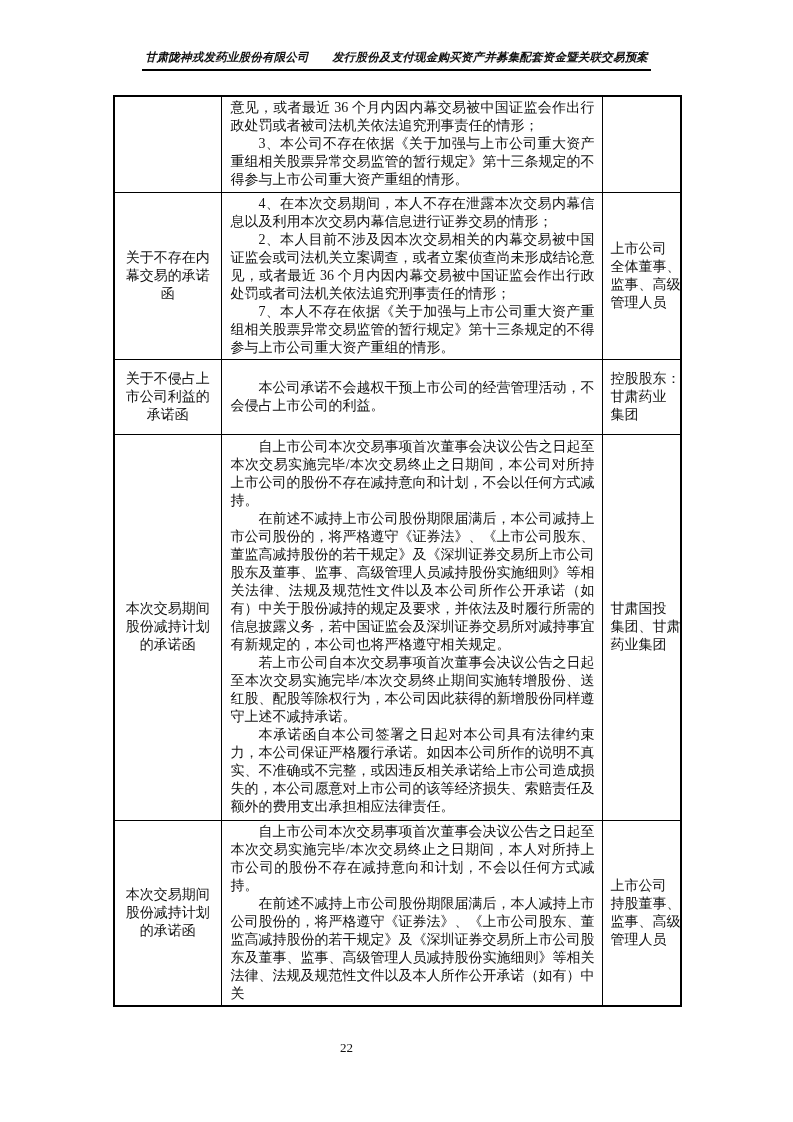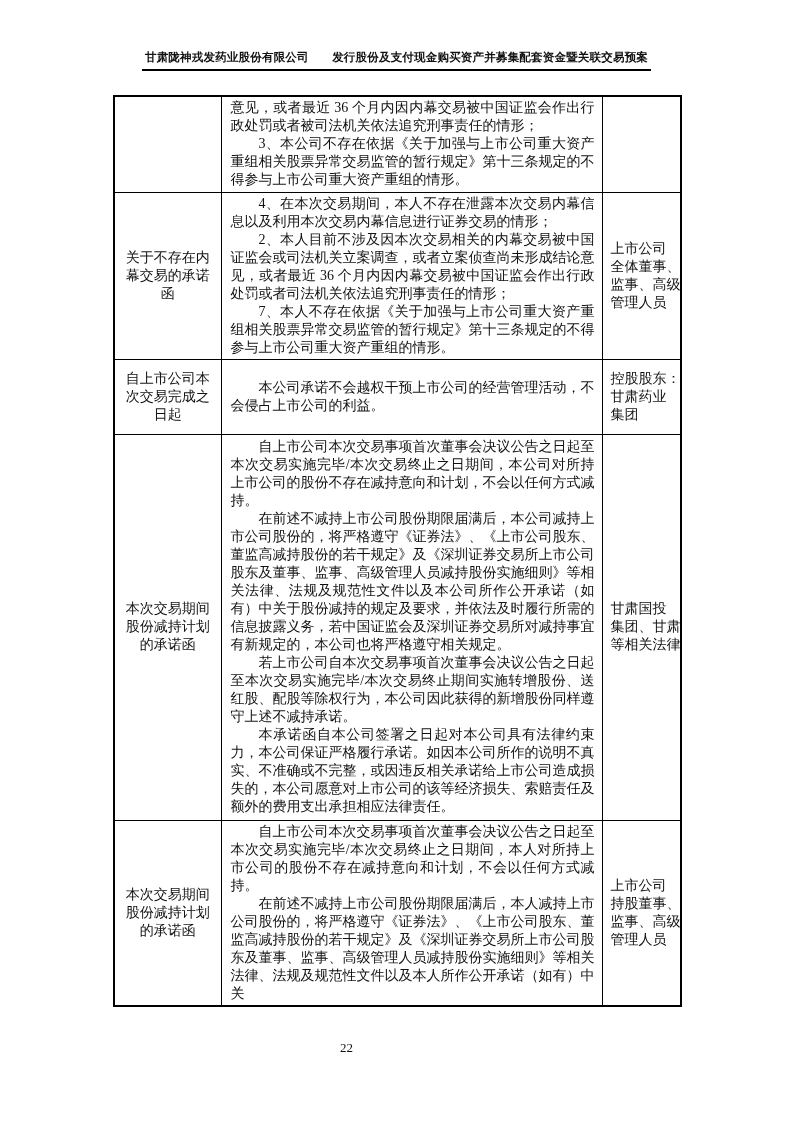--- a/index.html
+++ b/index.html
@@ -26,20 +26,21 @@
   }
   .page-header .header-inner {
     display: inline-block;
     font-size: 11.5px;
     font-weight: bold;
     letter-spacing: 0.2px;
     line-height: 16px;
     padding: 0 3px 4px 3px;
     border-bottom: 2px solid #000000;
     white-space: nowrap;
+    font-style: italic;
   }
 
   
   .doc-table {
     position: absolute;
     left: 113px;
     top: 95px;
     width: 567px;
     border-collapse: collapse;
     table-layout: fixed;
@@ -136,21 +137,21 @@
         </td>
         <td class="party-cell">
           <div class="party-line">上市公司</div>
           <div class="party-line">全体董事、</div>
           <div class="party-line">监事、高级</div>
           <div class="party-line">管理人员</div>
         </td>
       </tr>
       <tr class="r3">
         <td class="title-cell">
-          <p class="title-text">自上市公司本次交易完成之日起</p>
+          <p class="title-text">关于不侵占上市公司利益的承诺函</p>
         </td>
         <td class="content-cell">
           <p>本公司承诺不会越权干预上市公司的经营管理活动，不会侵占上市公司的利益。</p>
         </td>
         <td class="party-cell">
           <div class="party-line">控股股东：</div>
           <div class="party-line">甘肃药业</div>
           <div class="party-line">集团</div>
         </td>
       </tr>
@@ -160,21 +161,21 @@
         </td>
         <td class="content-cell">
           <p>自上市公司本次交易事项首次董事会决议公告之日起至本次交易实施完毕/本次交易终止之日期间，本公司对所持上市公司的股份不存在减持意向和计划，不会以任何方式减持。</p>
           <p>在前述不减持上市公司股份期限届满后，本公司减持上市公司股份的，将严格遵守《证券法》、《上市公司股东、董监高减持股份的若干规定》及《深圳证券交易所上市公司股东及董事、监事、高级管理人员减持股份实施细则》等相关法律、法规及规范性文件以及本公司所作公开承诺（如有）中关于股份减持的规定及要求，并依法及时履行所需的信息披露义务，若中国证监会及深圳证券交易所对减持事宜有新规定的，本公司也将严格遵守相关规定。</p>
           <p>若上市公司自本次交易事项首次董事会决议公告之日起至本次交易实施完毕/本次交易终止期间实施转增股份、送红股、配股等除权行为，本公司因此获得的新增股份同样遵守上述不减持承诺。</p>
           <p>本承诺函自本公司签署之日起对本公司具有法律约束力，本公司保证严格履行承诺。如因本公司所作的说明不真实、不准确或不完整，或因违反相关承诺给上市公司造成损失的，本公司愿意对上市公司的该等经济损失、索赔责任及额外的费用支出承担相应法律责任。</p>
         </td>
         <td class="party-cell">
           <div class="party-line">甘肃国投</div>
           <div class="party-line">集团、甘肃</div>
-          <div class="party-line">等相关法律</div>
+          <div class="party-line">药业集团</div>
         </td>
       </tr>
       <tr class="r5">
         <td class="title-cell">
           <p class="title-text">本次交易期间股份减持计划的承诺函</p>
         </td>
         <td class="content-cell">
           <p>自上市公司本次交易事项首次董事会决议公告之日起至本次交易实施完毕/本次交易终止之日期间，本人对所持上市公司的股份不存在减持意向和计划，不会以任何方式减持。</p>
           <p>在前述不减持上市公司股份期限届满后，本人减持上市公司股份的，将严格遵守《证券法》、《上市公司股东、董监高减持股份的若干规定》及《深圳证券交易所上市公司股东及董事、监事、高级管理人员减持股份实施细则》等相关法律、法规及规范性文件以及本人所作公开承诺（如有）中关</p>
         </td>

